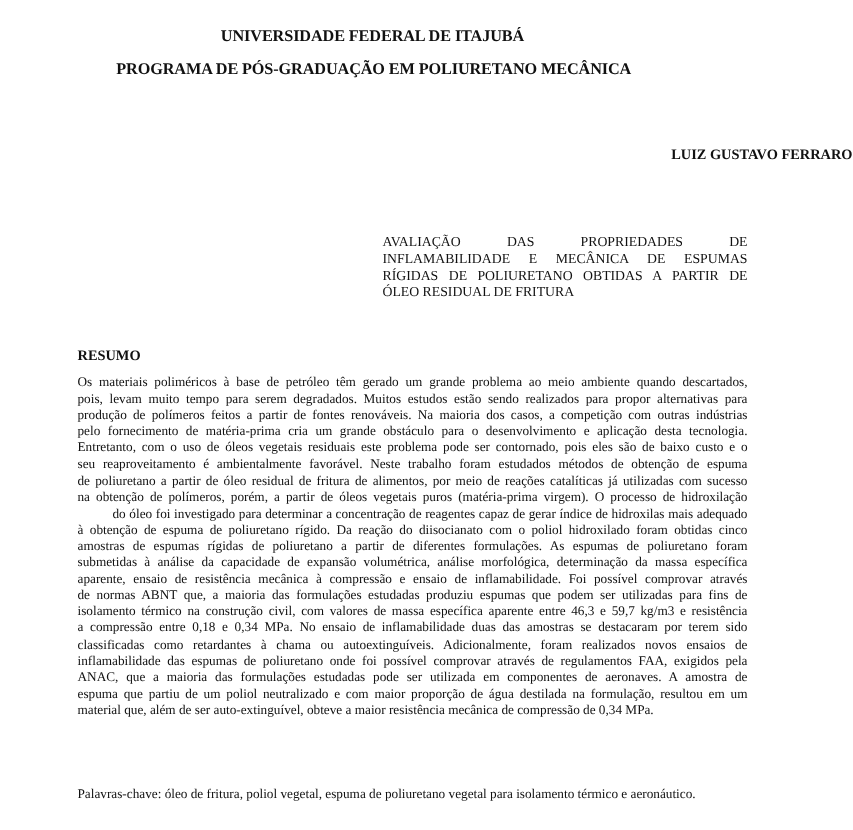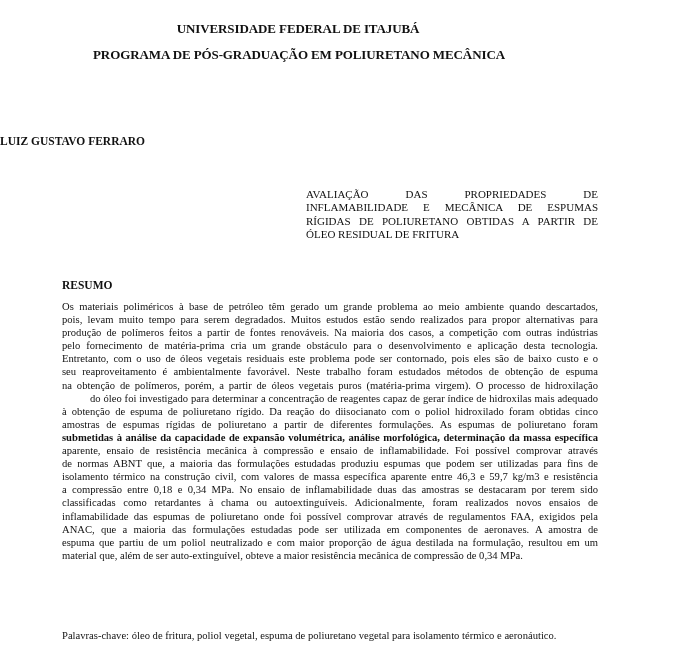--- a/index.html
+++ b/index.html
@@ -22,24 +22,24 @@
       text-align: center;
       font-weight: bold;
       font-size: 13px;
       letter-spacing: -0.1px;
       white-space: nowrap;
     }
     #univ { top: 21px; left: -1px; }
     #prog { top: 47px; left: 0px; }
     #author {
       position: absolute;
-      top: 135px;
+      top: 118px;
       left: 0;
       width: 682px;
-      text-align: left;
+      text-align: right;
       font-weight: bold;
       font-size: 11.5px;
       white-space: nowrap;
     }
     #title-block {
       position: absolute;
       top: 188px;
       left: 306px;
       width: 292px;
       font-size: 11px;
@@ -108,25 +108,26 @@
 
 <div id="resumo-heading">RESUMO</div>
 
 <div id="abstract">
   <span class="al" style="display: block;">Os materiais poliméricos à base de petróleo têm gerado um grande problema ao meio ambiente quando descartados,</span>
   <span class="al" style="display: block;">pois, levam muito tempo para serem degradados. Muitos estudos estão sendo realizados para propor alternativas para</span>
   <span class="al" style="display: block;">produção de polímeros feitos a partir de fontes renováveis. Na maioria dos casos, a competição com outras indústrias</span>
   <span class="al" style="display: block;">pelo fornecimento de matéria-prima cria um grande obstáculo para o desenvolvimento e aplicação desta tecnologia.</span>
   <span class="al" style="display: block;">Entretanto, com o uso de óleos vegetais residuais este problema pode ser contornado, pois eles são de baixo custo e o</span>
   <span class="al" style="display: block;">seu reaproveitamento é ambientalmente favorável. Neste trabalho foram estudados métodos de obtenção de espuma</span>
+  <span class="al" style="display: block;">de poliuretano a partir de óleo residual de fritura de alimentos, por meio de reações catalíticas já utilizadas com sucesso</span>
   <span class="al" style="display: block;">na obtenção de polímeros, porém, a partir de óleos vegetais puros (matéria-prima virgem). O processo de hidroxilação</span>
   <span class="al" style="display: block; margin-left: 28px;">do óleo foi investigado para determinar a concentração de reagentes capaz de gerar índice de hidroxilas mais adequado</span>
   <span class="al" style="display: block;">à obtenção de espuma de poliuretano rígido. Da reação do diisocianato com o poliol hidroxilado foram obtidas cinco</span>
   <span class="al" style="display: block;">amostras de espumas rígidas de poliuretano a partir de diferentes formulações. As espumas de poliuretano foram</span>
-  <span class="al" style="display: block; font-weight: bold;">submetidas à análise da capacidade de expansão volumétrica, análise morfológica, determinação da massa específica</span>
+  <span class="al" style="display: block;">submetidas à análise da capacidade de expansão volumétrica, análise morfológica, determinação da massa específica</span>
   <span class="al" style="display: block;">aparente, ensaio de resistência mecânica à compressão e ensaio de inflamabilidade. Foi possível comprovar através</span>
   <span class="al" style="display: block;">de normas ABNT que, a maioria das formulações estudadas produziu espumas que podem ser utilizadas para fins de</span>
   <span class="al" style="display: block;">isolamento térmico na construção civil, com valores de massa específica aparente entre 46,3 e 59,7 kg/m3 e resistência</span>
   <span class="al" style="display: block;">a compressão entre 0,18 e 0,34 MPa. No ensaio de inflamabilidade duas das amostras se destacaram por terem sido</span>
   <span class="al" style="display: block;">classificadas como retardantes à chama ou autoextinguíveis. Adicionalmente, foram realizados novos ensaios de</span>
   <span class="al" style="display: block;">inflamabilidade das espumas de poliuretano onde foi possível comprovar através de regulamentos FAA, exigidos pela</span>
   <span class="al" style="display: block;">ANAC, que a maioria das formulações estudadas pode ser utilizada em componentes de aeronaves. A amostra de</span>
   <span class="al" style="display: block;">espuma que partiu de um poliol neutralizado e com maior proporção de água destilada na formulação, resultou em um</span>
   <span class="al last" style="display: block;">material que, além de ser auto-extinguível, obteve a maior resistência mecânica de compressão de 0,34 MPa.</span>
 </div>

